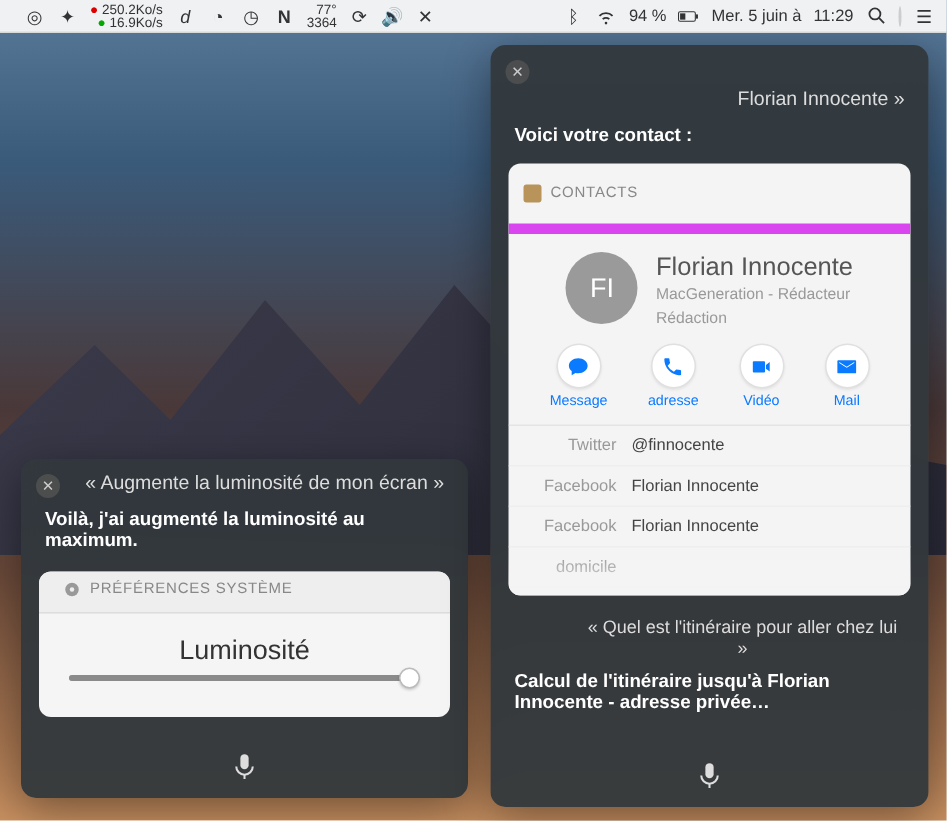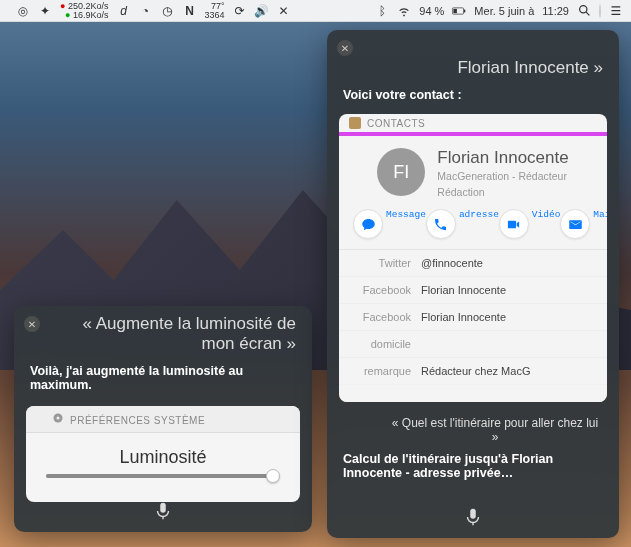--- a/index.html
+++ b/index.html
@@ -46,32 +46,32 @@
     .siri-panel .close-dot {
       position:absolute; top:10px; left:10px; width:16px; height:16px;
       border-radius:50%; background:rgba(80,80,80,0.9);
       display:flex; align-items:center; justify-content:center;
       font-size:10px; color:#ccc; cursor:pointer;
     }
     .siri-panel .mic {
       position:absolute; bottom:10px; left:50%; transform:translateX(-50%);
       width:22px; height:22px; color:#ddd;
     }
-    .query { font-size:17px; color:#ddd; text-align:right; padding:8px 16px 6px 40px; }
+    .query { font-size:13px; color:#ddd; text-align:right; padding:8px 16px 6px 40px; }
     .response { font-size:12.5px; color:#fff; font-weight:600; padding:4px 16px 8px 16px; }
 
     
     .panel-left { left:14px; top:306px; width:298px; height:226px; }
     .card {
       background:#f5f5f5; border-radius:8px; margin:6px 12px; overflow:hidden;
       color:#333;
     }
     .card-header {
-      display:flex; align-items:flex-end; gap:6px; font-size:10px;
-      letter-spacing:0.5px; color:#888; padding:6px 26px;
+      display:flex; align-items:flex-start; gap:6px; font-size:10px;
+      letter-spacing:0.5px; color:#888; padding:6px 16px;
       border-bottom:1px solid #ddd; background:#eee;
     }
     .card-body { padding:14px 16px 18px; text-align:center; }
     .card-body .big { font-size:18px; color:#333; font-weight:400; margin-bottom:4px; }
     .slider {
       height:4px; background:#c4c4c4; border-radius:2px; position:relative;
       margin:6px 4px;
     }
     .slider .fill { position:absolute; left:0; top:0; bottom:0; width:98%; background:#8a8a8a; border-radius:2px;}
     .slider .thumb {
@@ -81,35 +81,35 @@
     }
 
     
     .panel-right { left:327px; top:30px; width:292px; height:508px; }
     .panel-right .query.top { padding-top:28px; }
     .contact-card {
       background:#f4f4f4; border-radius:8px; margin:4px 12px 8px; color:#333;
       height:288px; overflow:hidden; position:relative;
     }
     .cc-header {
-      display:flex; align-items:center; gap:6px; font-size:10px;
-      letter-spacing:0.5px; color:#888; padding:3px 10px;
-      border-bottom:4px solid #d946ef;
+      display:flex; align-items:flex-start; gap:6px; font-size:10px;
+      letter-spacing:0.5px; color:#888; padding:14px 10px;
+      border-bottom:7px solid #d946ef;
     }
     .cc-header .book { width:12px; height:12px; background:#b8935a; border-radius:2px; display:inline-block;}
     .cc-name-row { display:flex; gap:12px; padding:12px 14px 6px; align-items:flex-start;justify-content:center;}
     .avatar {
       width:48px; height:48px; border-radius:50%; background:#9a9a9a;
       color:#fff; display:flex; align-items:center; justify-content:center;
       font-size:18px; flex-shrink:0;
     }
     .name-block .name { font-size:17px; color:#555; font-weight:400;}
     .name-block .sub { font-size:10.5px; color:#999; line-height:1.4; margin-top:1px;}
     .action-row { display:flex; justify-content:space-around; padding:4px 14px 10px;}
-    .action { display:flex; flex-direction:row; align-items:flex-start; gap:3px; cursor:pointer;font-family:Liberation Mono, monospace;}
+    .action { display:flex; flex-direction:column; align-items:center; gap:3px; cursor:pointer;}
     .action .circ {
       width:30px; height:30px; border-radius:50%; background:#fff;
       border:1px solid #e0e0e0; display:flex; align-items:center; justify-content:center;
       box-shadow:0 1px 2px rgba(0,0,0,0.08);
     }
     .action .circ svg { width:15px; height:15px; }
     .action .lbl { font-size:9.5px; color:#0a7aff; }
     .fields { border-top:1px solid #e4e4e4; }
     .field { display:flex; font-size:11px; padding:7px 12px; border-bottom:1px solid #eee;}
     .field .k { width:70px; color:#999; text-align:right; padding-right:10px;}

